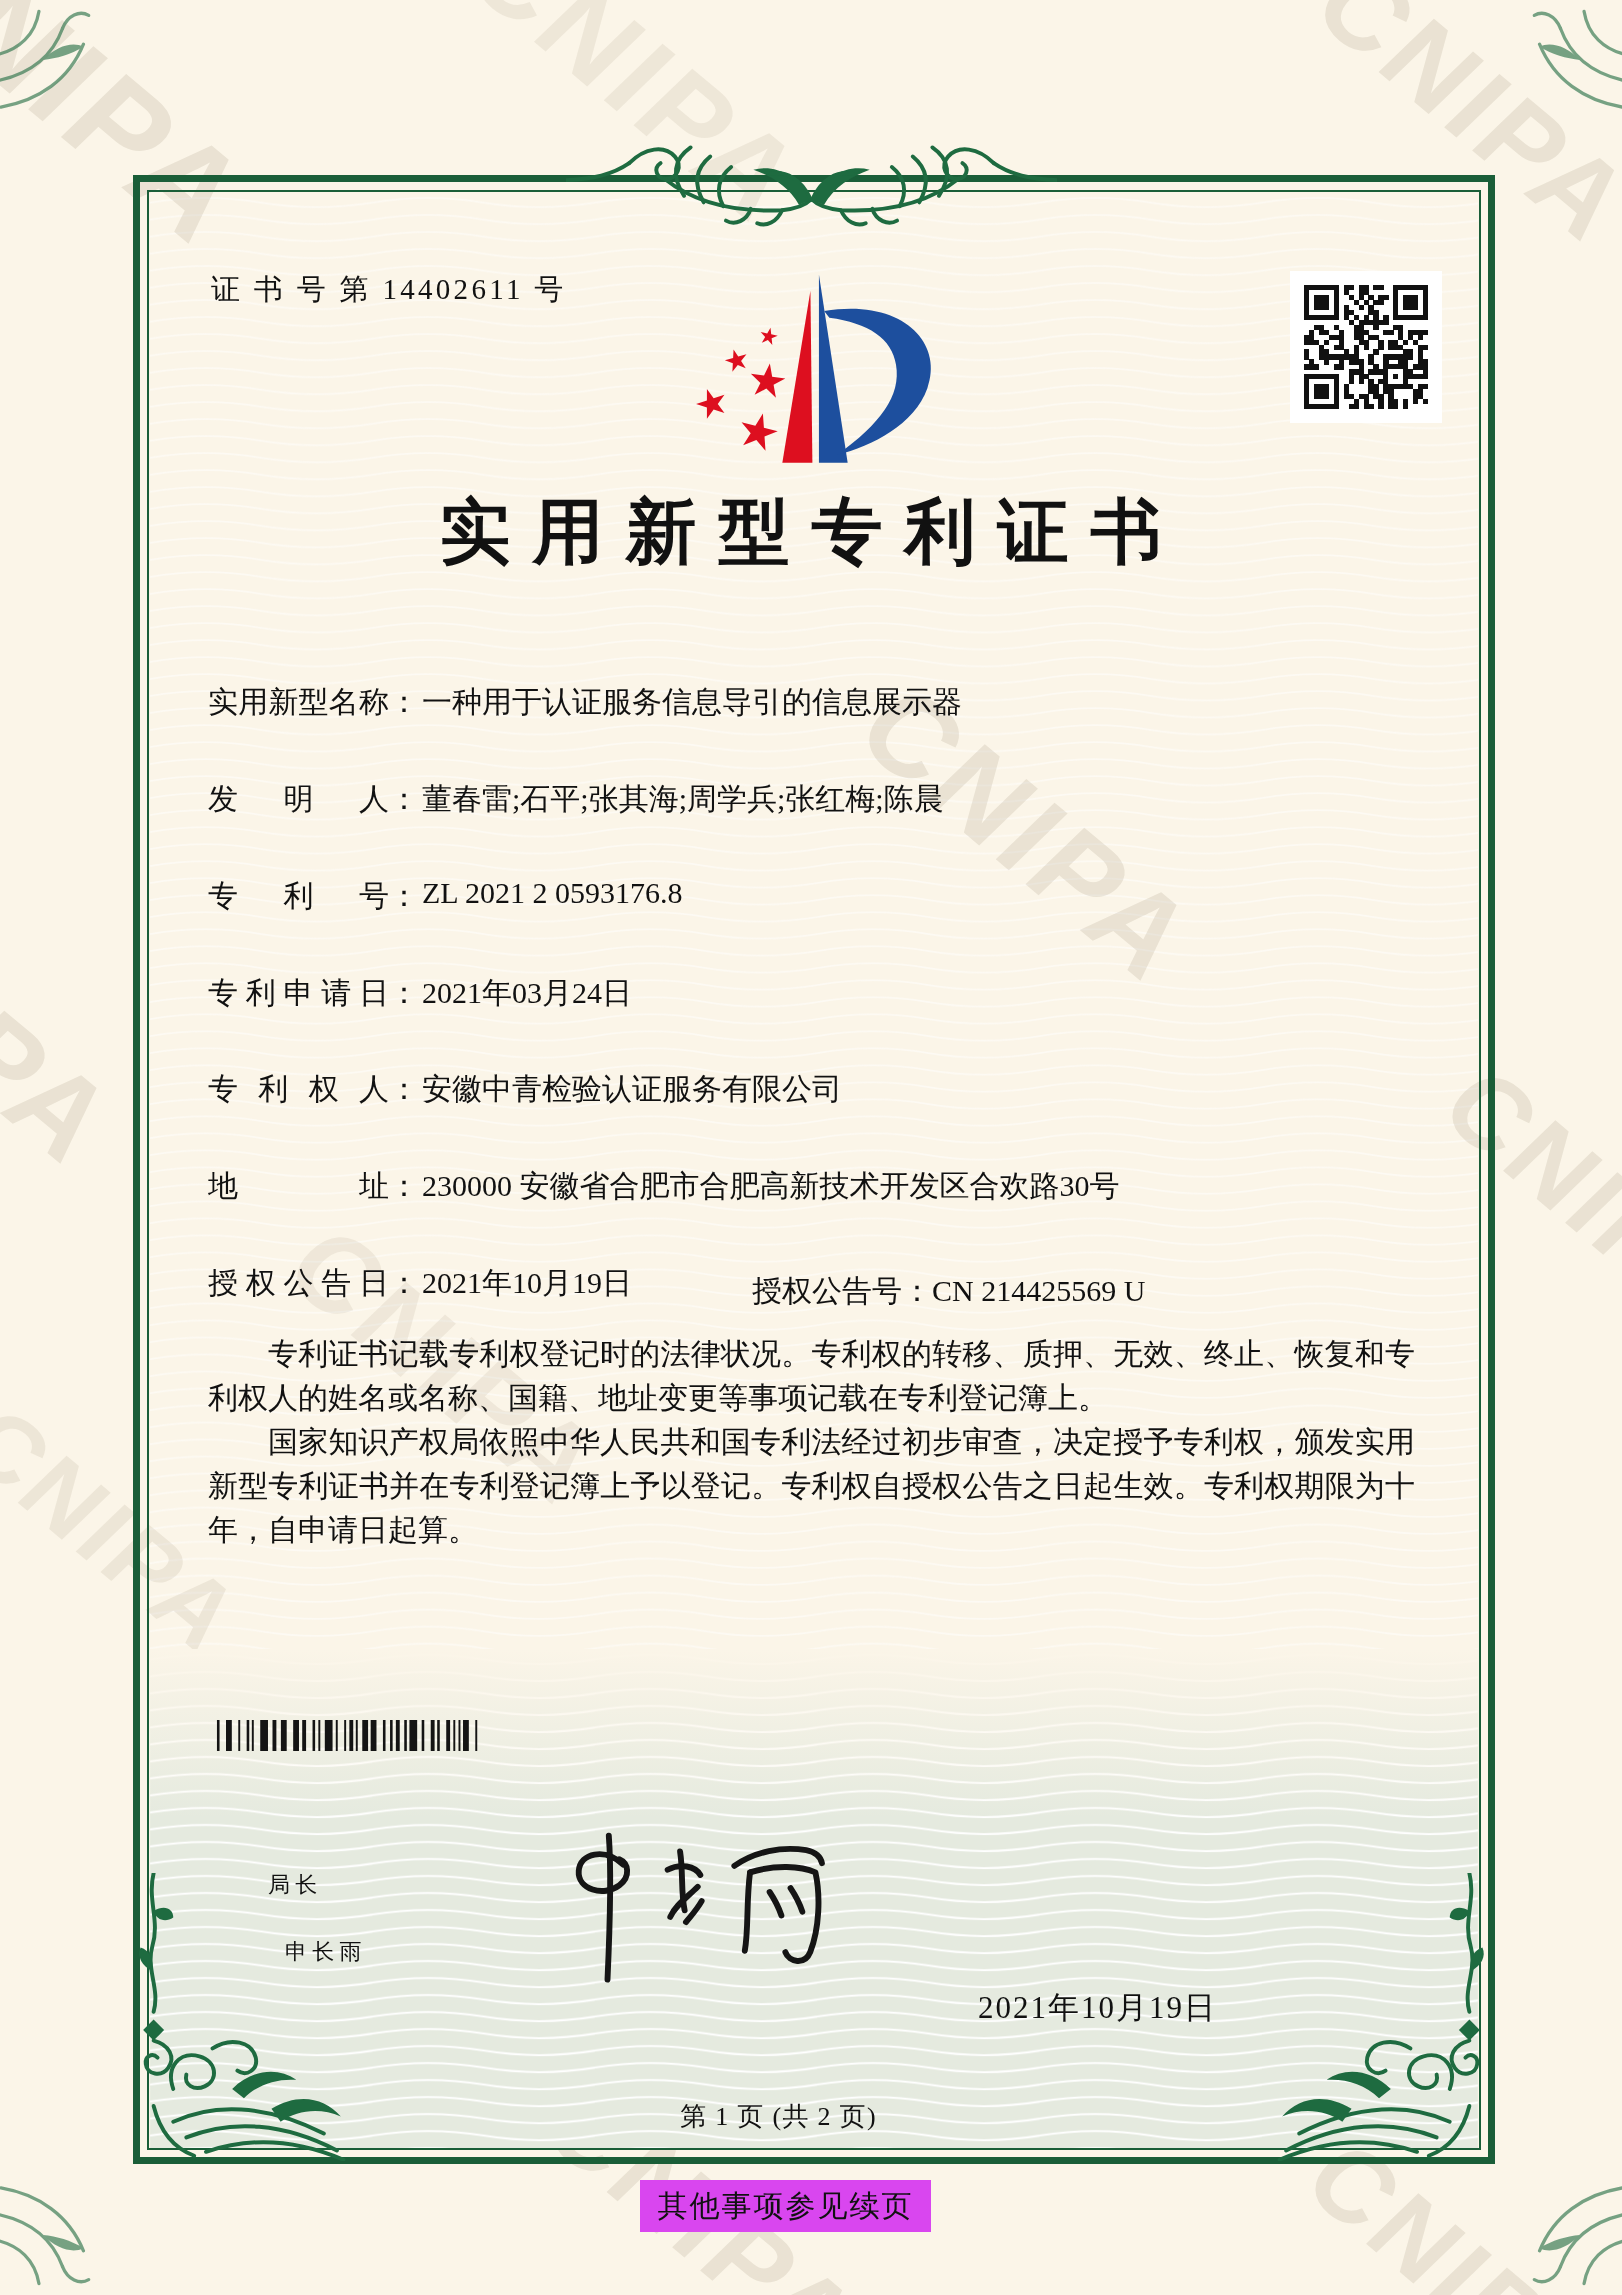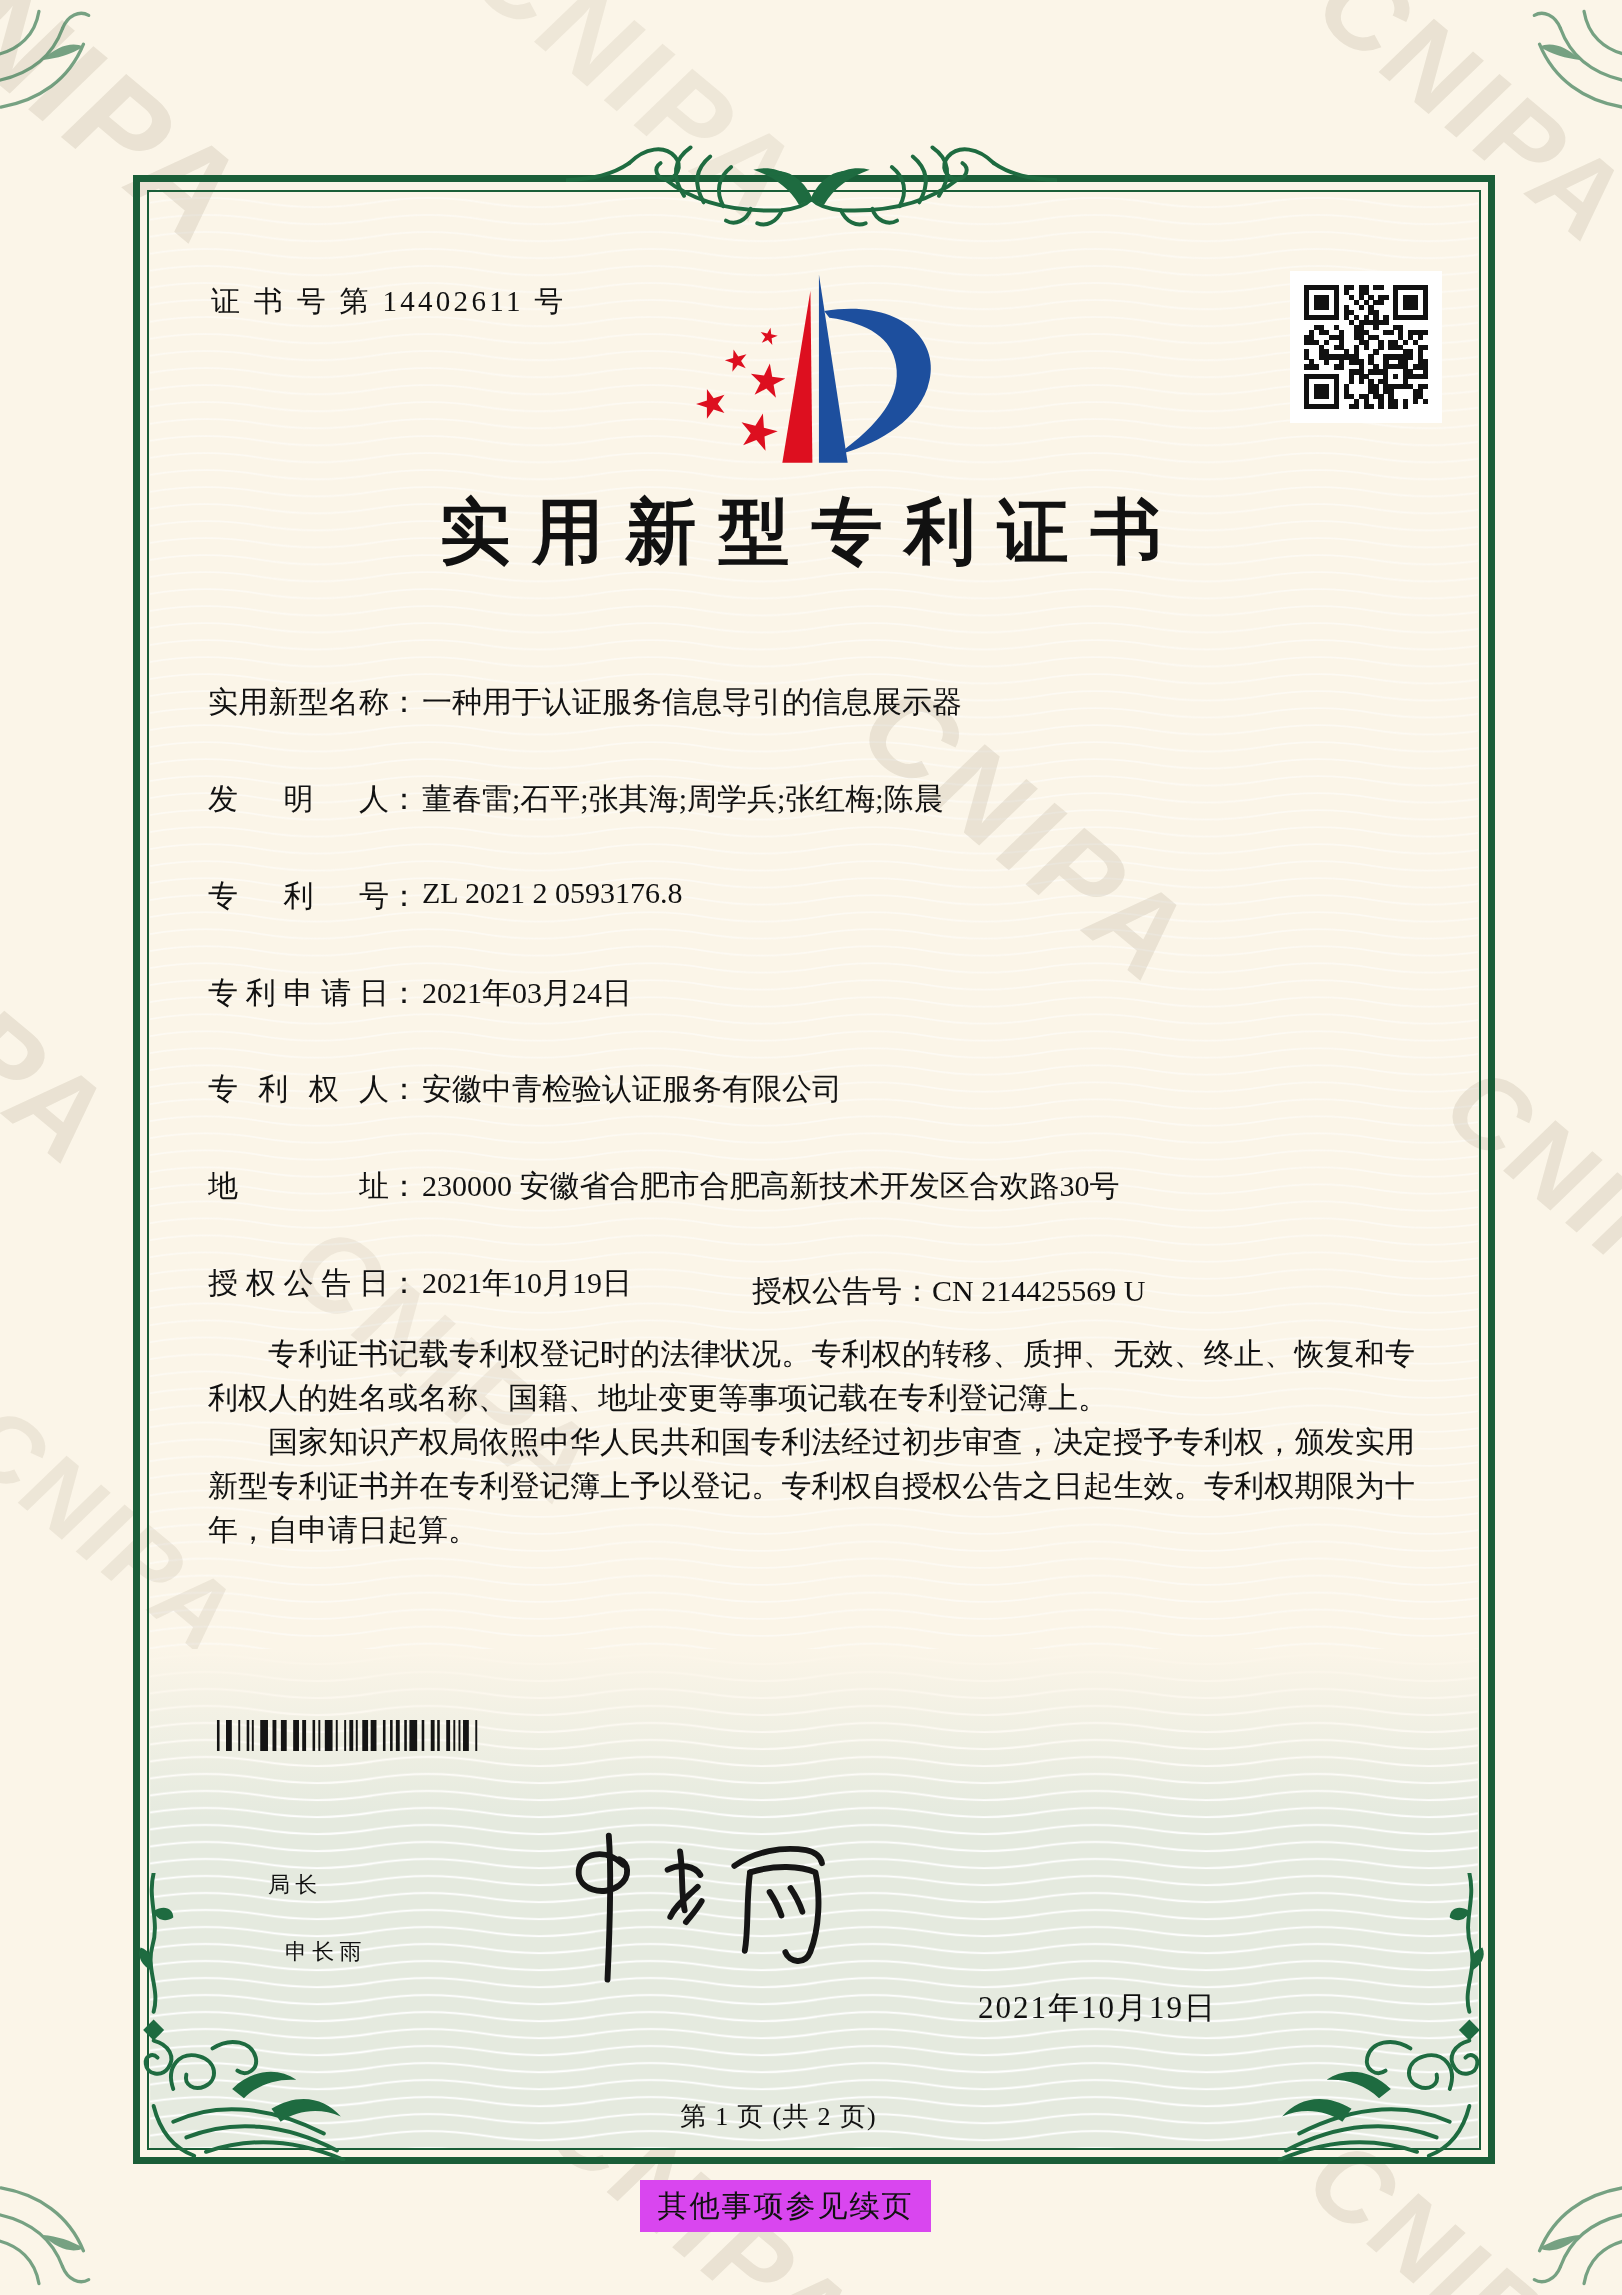--- a/index.html
+++ b/index.html
@@ -30,21 +30,21 @@
   .orn-top { left:566px; top:137px; }
   .orn-bl  { left:134px; top:1873px; }
   .orn-br  { left:1273px; top:1873px; transform:scaleX(-1); }
   .pc { position:absolute; z-index:1; opacity:.6; }
   .pc-tl { left:-2.6px; top:-2.6px; }
   .pc-tr { right:-2.6px; top:-2.6px; transform:scaleX(-1); }
   .pc-bl { left:-2.6px; bottom:-2.6px; transform:scaleY(-1); }
   .pc-br { right:-2.6px; bottom:-2.6px; transform:scale(-1,-1); }
   
   .content { position:absolute; inset:0; z-index:5; }
-  .cert-no { position:absolute; left:211px; top:282px; font-size:29px; letter-spacing:3.3px; }
+  .cert-no { position:absolute; left:211px; top:270px; font-size:29px; letter-spacing:3.3px; }
   .logo { position:absolute; left:684px; top:268px; }
   .qr { position:absolute; left:1290px; top:271px; width:152px; height:152px;
     background:#fff; padding:13.7px; }
   .doc-title { position:absolute; left:0; right:0; top:495px; text-align:center;
     font-size:71px; font-weight:700; letter-spacing:22px; line-height:1.05; }
   .fields { position:absolute; left:208px; top:682px; width:1256px; font-size:30px; }
   .frow { position:absolute; left:0; height:41px; white-space:nowrap; }
   .flabel { display:inline-block; width:181px; text-align:justify; text-align-last:justify; vertical-align:top; }
   .fcolon { display:inline-block; width:33px; vertical-align:top; }
   .g2 { position:absolute; left:544px; top:8px; white-space:nowrap; }

